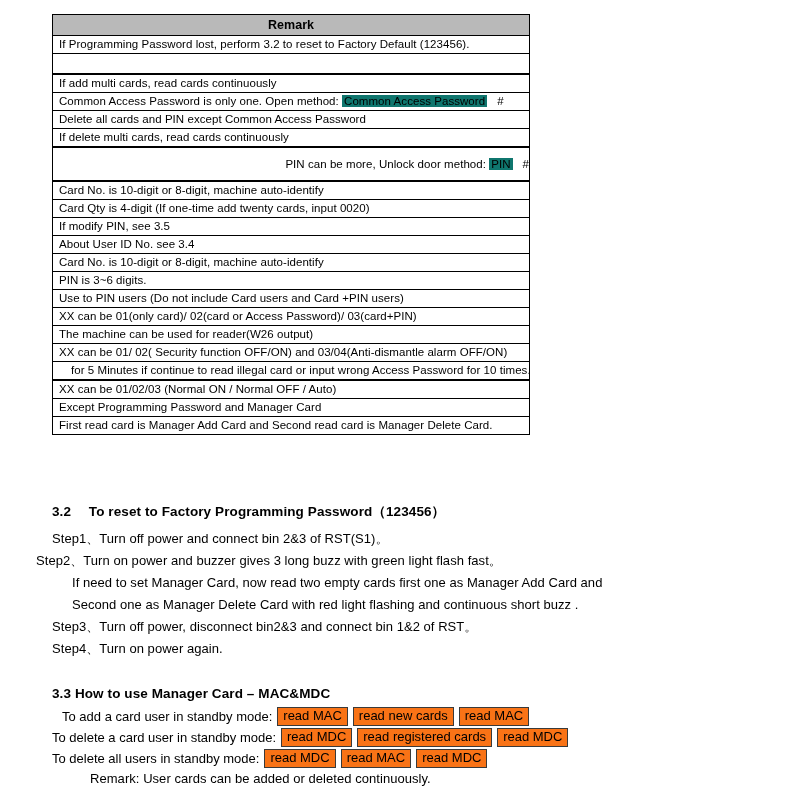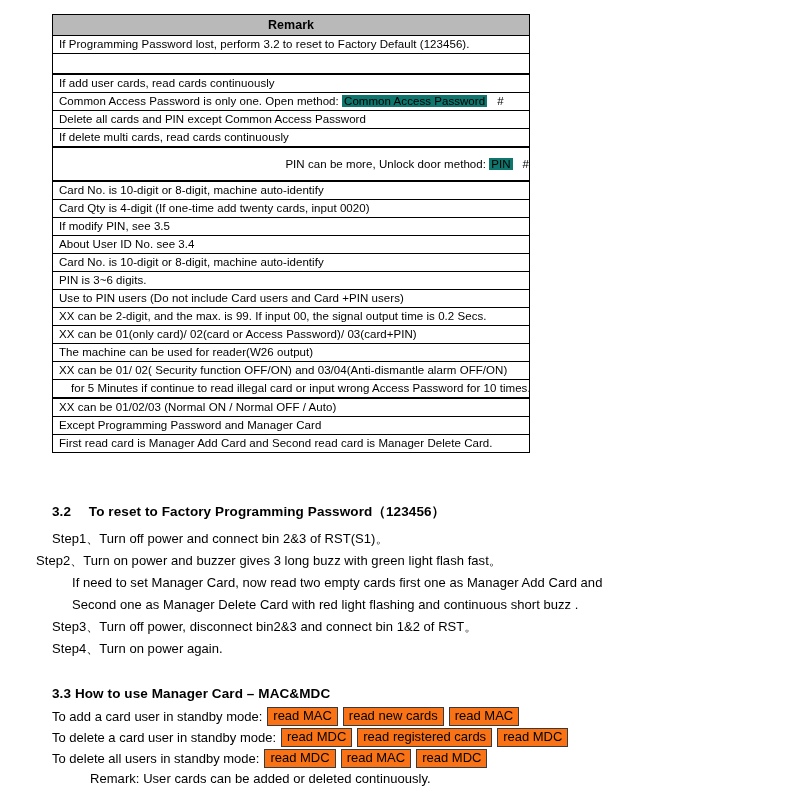--- a/index.html
+++ b/index.html
@@ -126,21 +126,21 @@
       <tr>
         <td class="header">Remark</td>
       </tr>
     <tr>
           <td>If Programming Password lost, perform 3.2 to reset to Factory Default (123456).</td>
         </tr>
         <tr>
           <td class="empty"></td>
         </tr>
         <tr class="group-start">
-          <td>If add user cards, read cards continuously</td>
+          <td>If add multi cards, read cards continuously</td>
         </tr>
         <tr>
           <td><span>Common Access Password is only one.  Open method: </span><span class="hl">Common Access Password</span><span class="gapword"></span><span>#</span></td>
         </tr>
         <tr>
           <td>Delete all cards and PIN except Common Access Password</td>
         </tr>
         <tr class="group-end">
           <td>If delete multi cards, read cards continuously</td>
         </tr>
@@ -160,23 +160,20 @@
           <td>About User ID No. see 3.4</td>
         </tr>
         <tr>
           <td>Card No. is 10-digit or 8-digit, machine auto-identify</td>
         </tr>
         <tr>
           <td>PIN is 3~6 digits.</td>
         </tr>
         <tr>
           <td>Use to PIN users (Do not include Card users and Card +PIN users)</td>
-        </tr>
-        <tr>
-          <td>XX can be 2-digit, and the max. is 99. If input 00, the signal output time is 0.2 Secs.</td>
         </tr>
         <tr>
           <td>XX can be 01(only card)/ 02(card or Access Password)/ 03(card+PIN)</td>
         </tr>
         <tr>
           <td>The machine can be used for reader(W26 output)</td>
         </tr>
         <tr>
           <td>XX can be 01/ 02( Security function OFF/ON) and 03/04(Anti-dismantle alarm OFF/ON)</td>
         </tr>
@@ -203,21 +200,21 @@
 
   <div class="body-line" style="left:52px; top:531px;">Step1、Turn off power and connect bin 2&amp;3 of RST(S1)。</div>
   <div class="body-line" style="left:36px; top:553px;">Step2、Turn on power and buzzer gives 3 long buzz with green light flash fast。</div>
   <div class="body-line" style="left:72px; top:575px;">If need to set Manager Card, now read two empty cards first one as Manager Add Card and</div>
   <div class="body-line" style="left:72px; top:597px;">Second one as Manager Delete Card with red light flashing and continuous short buzz .</div>
   <div class="body-line" style="left:52px; top:619px;">Step3、Turn off power, disconnect bin2&amp;3 and connect bin 1&amp;2 of RST。</div>
   <div class="body-line" style="left:52px; top:641px;">Step4、Turn on power again.</div>
 
   <div class="sec-head" style="left:52px; top:686px;">3.3 How to use Manager Card – MAC&amp;MDC</div>
 
-  <div class="btn-line" style="left:52px; top:707px;">
+  <div class="btn-line" style="left:62px; top:707px;">
     <span class="lbl">To add a card user in standby mode:</span>
     <span class="keycap">read MAC</span>
     <span class="keycap">read new cards</span>
     <span class="keycap">read MAC</span>
   </div>
 
   <div class="btn-line" style="left:52px; top:728px;">
     <span class="lbl">To delete a card user in standby mode:</span>
     <span class="keycap">read MDC</span>
     <span class="keycap">read registered cards</span>

